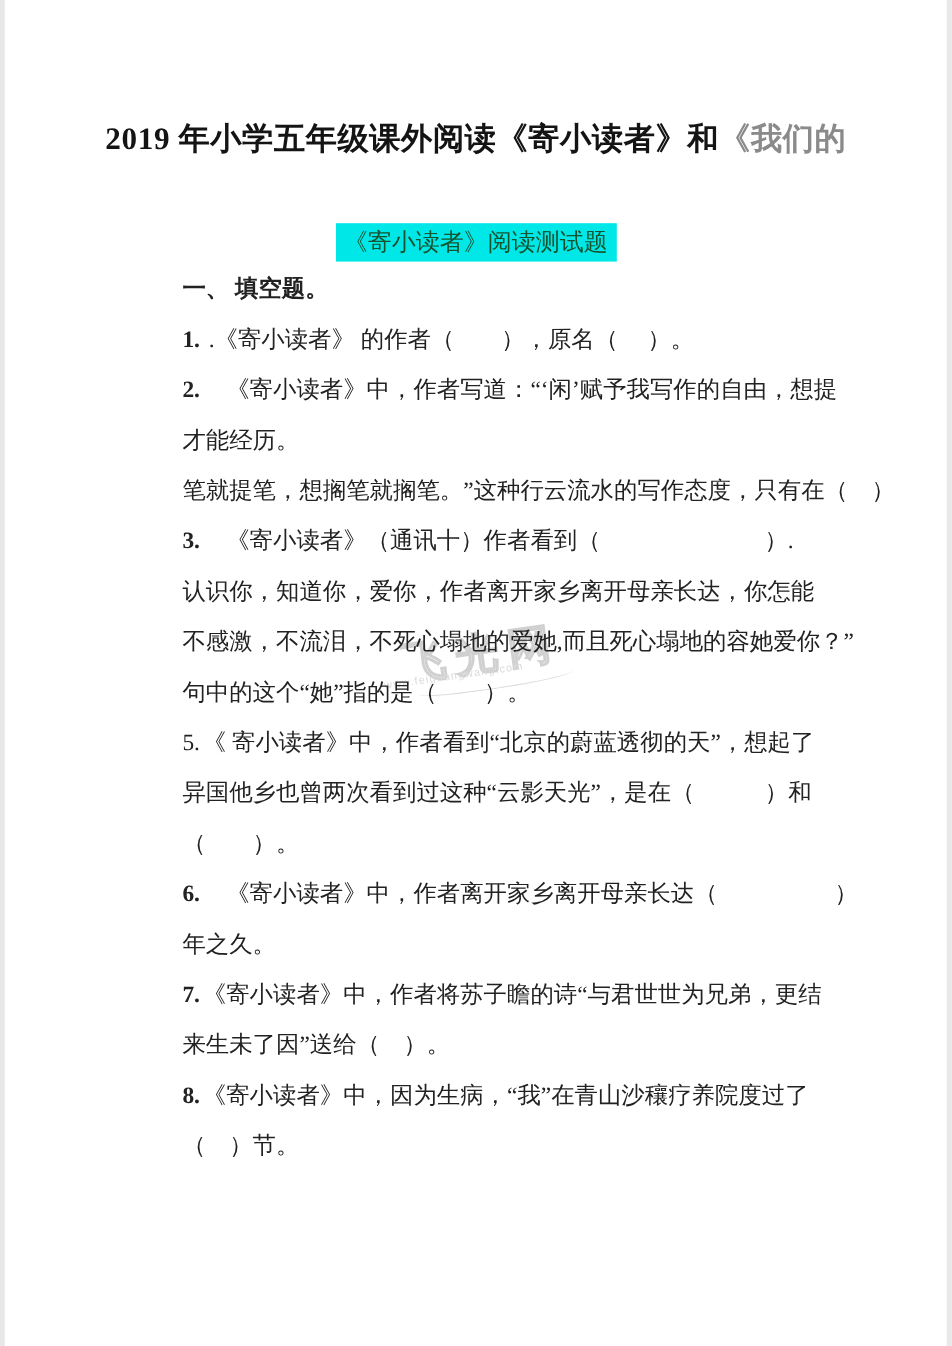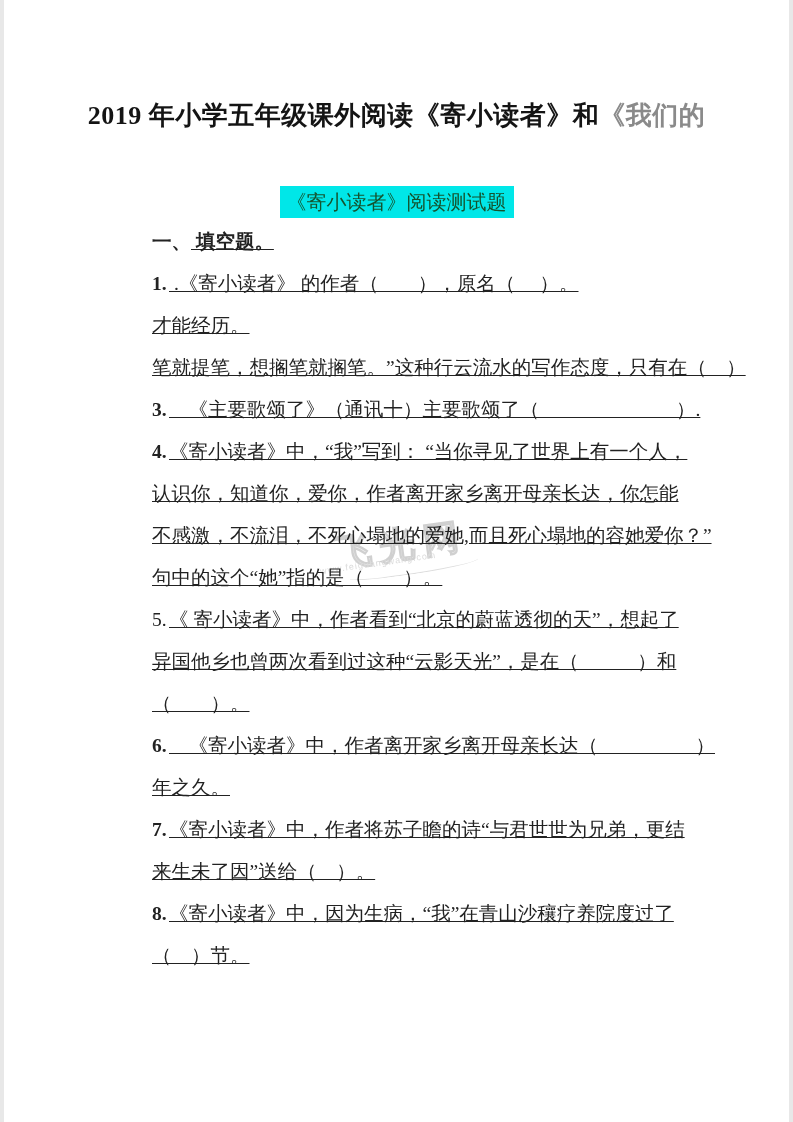--- a/index.html
+++ b/index.html
@@ -53,21 +53,20 @@
     top: 221px;
     width: 552px;
     font-size: 19.5px;
     z-index: 2;
   }
   .line {
     height: 42px;
     line-height: 42px;
     white-space: nowrap;
     color: #222222;
-    text-decoration: underline;
   }
   .bold { font-weight: bold; }
   .prefix { display: inline-block; min-width: 17px; }
   
   .watermark {
     position: absolute;
     left: 332px;
     top: 524px;
     z-index: 1;
     transform: rotate(-8deg);
@@ -115,24 +114,24 @@
   <div class="watermark">
     <div class="brand">飞光网</div>
     <div class="swoosh"></div>
     <div class="url">www.feiguangwang.com</div>
   </div>
 
   <div class="content">
 
   <div class="line bold"><span class="prefix bold">一、</span><span> 填空题。</span></div>
       <div class="line"><span class="prefix bold">1.</span><span> .《寄小读者》 的作者（　　），原名（　 ）。</span></div>
+      <div class="line"><span class="prefix bold">2.</span><span>　《寄小读者》中，作者写道：“‘闲’赋予我写作的自由，想提</span></div>
       <div class="line"><span>才能经历。</span></div>
       <div class="line"><span>笔就提笔，想搁笔就搁笔。”这种行云流水的写作态度，只有在（　）</span></div>
-      <div class="line"><span class="prefix bold">3.</span><span>　《主要歌颂了》（通讯十）主要歌颂了（　　　　　　　）.</span></div>
-      <div class="line"><span class="prefix bold">4.</span><span>《寄小读者》中，“我”写到： “当你寻见了世界上有一个人，</span></div>
+      <div class="line"><span class="prefix bold">3.</span><span>　《寄小读者》（通讯十）作者看到（　　　　　　　）.</span></div>
       <div class="line"><span>认识你，知道你，爱你，作者离开家乡离开母亲长达，你怎能</span></div>
       <div class="line"><span>不感激，不流泪，不死心塌地的爱她,而且死心塌地的容她爱你？”</span></div>
       <div class="line"><span>句中的这个“她”指的是（　　）。</span></div>
       <div class="line"><span class="prefix">5.</span><span>《 寄小读者》中，作者看到“北京的蔚蓝透彻的天”，想起了</span></div>
       <div class="line"><span>异国他乡也曾两次看到过这种“云影天光”，是在（　　　）和</span></div>
       <div class="line"><span>（　　）。</span></div>
       <div class="line"><span class="prefix bold">6.</span><span>　《寄小读者》中，作者离开家乡离开母亲长达（　　　　　）</span></div>
       <div class="line"><span>年之久。</span></div>
       <div class="line"><span class="prefix bold">7.</span><span>《寄小读者》中，作者将苏子瞻的诗“与君世世为兄弟，更结</span></div>
       <div class="line"><span>来生未了因”送给（　）。</span></div>

